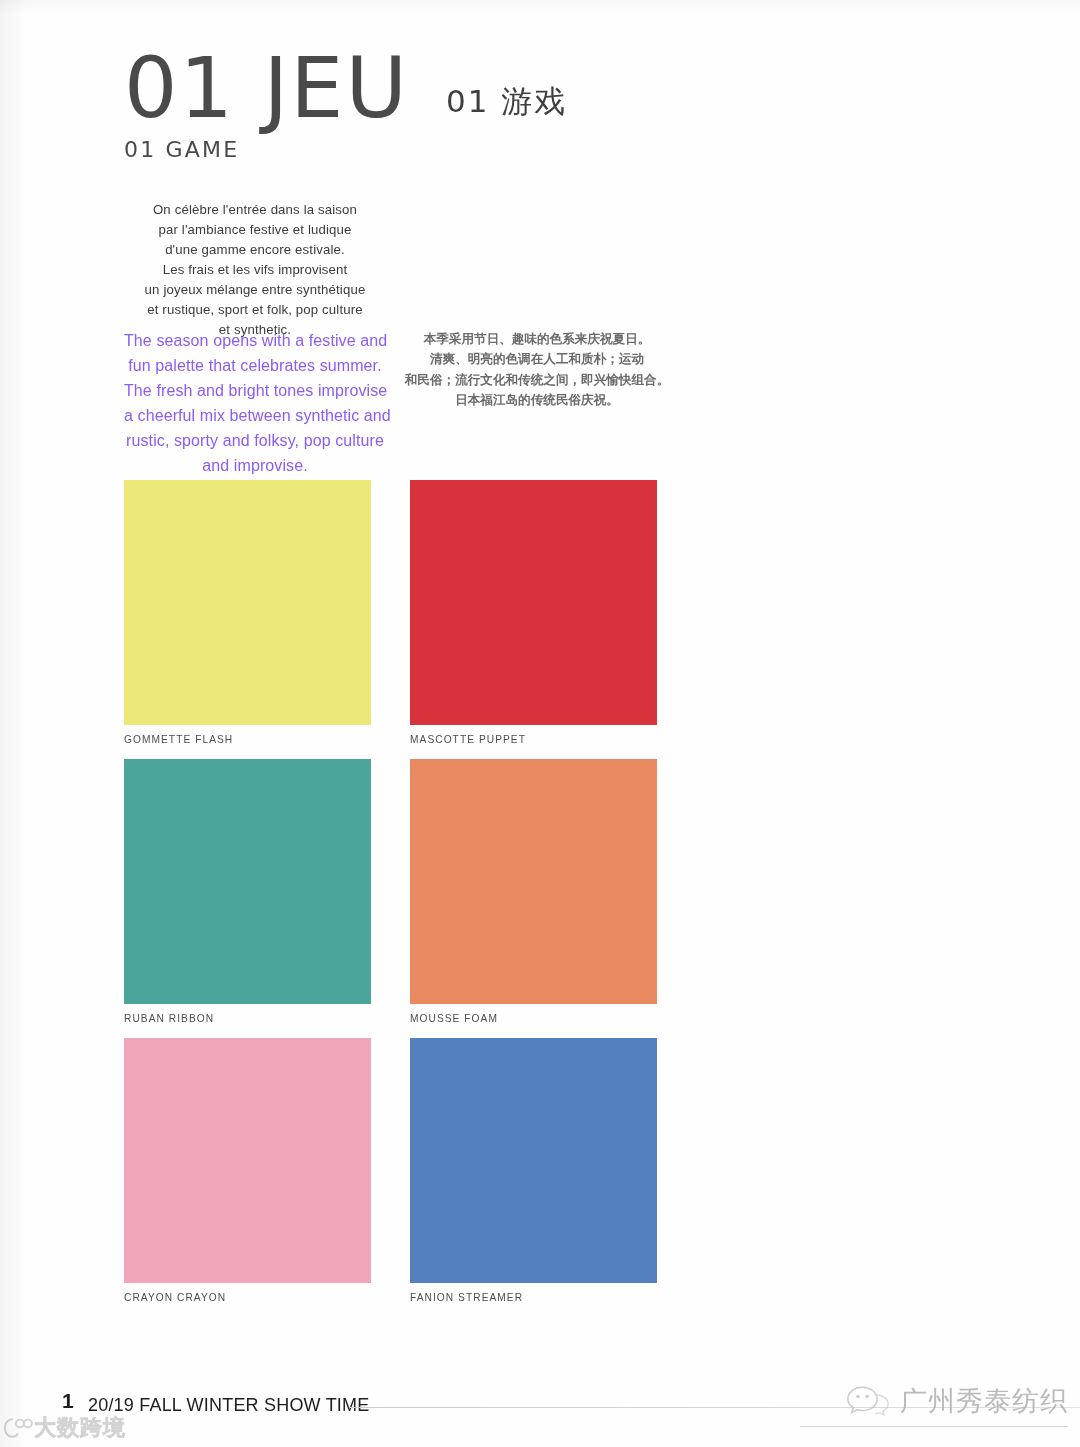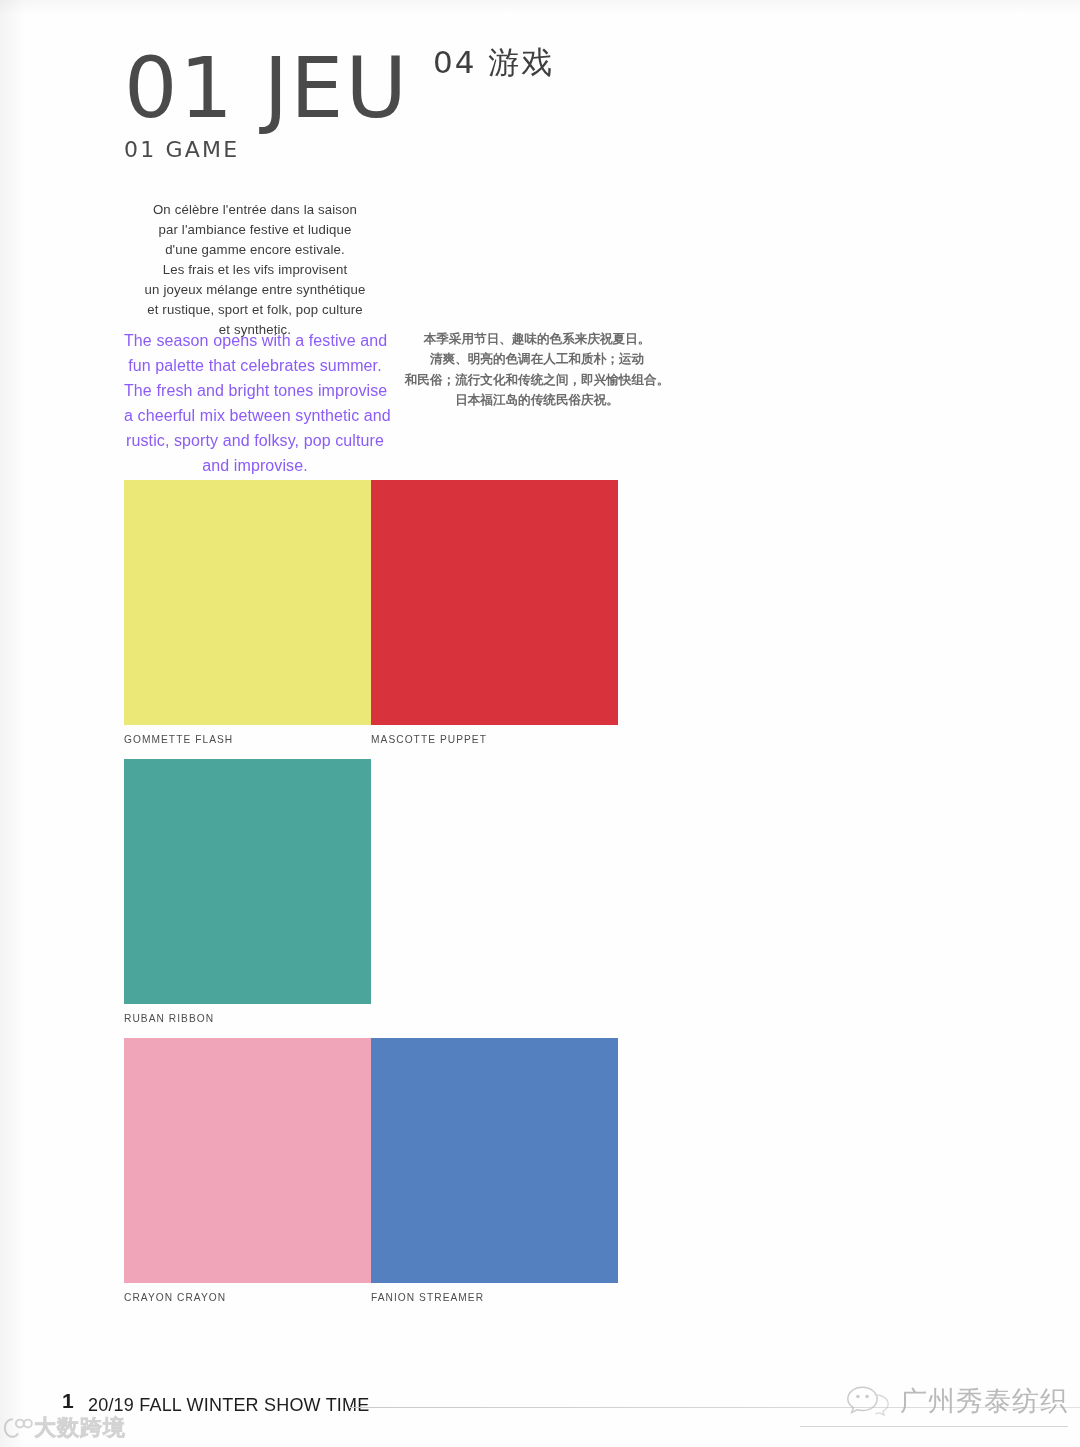--- a/index.html
+++ b/index.html
@@ -24,22 +24,22 @@
 
   
   .header {
     position: absolute;
     left: 124px;
     top: 48px;
     width: 600px;
   }
   .headline-row {
     display: flex;
-    align-items: flex-start;
-    gap: 24px;
+    align-items: flex-end;
+    gap: 37px;
   }
   .headline-fr {
     font-size: 84px;
     line-height: 0.96;
     font-weight: 400;
     letter-spacing: 2px;
     color: #4a4a4a;
     font-family: "DejaVu Sans", sans-serif;
   }
   .headline-cn {
@@ -94,20 +94,21 @@
 
   
   .swatch-grid {
     position: absolute;
     left: 124px;
     top: 480px;
     width: 542px;
   }
   .swatch-row {
     display: flex;
+    gap: 39px;
     margin-bottom: 11px;
   }
   .swatch-cell {
     width: 247px;
   }
   .swatch-chip {
     width: 247px;
     height: 245px;
     display: block;
   }
@@ -219,21 +220,21 @@
   }
 </style>
 </head>
 <body>
 
 <div class="page">
 
   <div class="header">
     <div class="headline-row">
       <div class="headline-fr">01 JEU</div>
-      <div class="headline-cn">04 游戏</div>
+      <div class="headline-cn">01 游戏</div>
     </div>
     <div class="headline-en">01 GAME</div>
   </div>
 
   <div class="copy-fr">
     <span class="copy-line">On célèbre l'entrée dans la saison</span>
     <span class="copy-line">par l'ambiance festive et ludique</span>
     <span class="copy-line">d'une gamme encore estivale.</span>
     <span class="copy-line">Les frais et les vifs improvisent</span>
     <span class="copy-line">un joyeux mélange entre synthétique</span>
@@ -267,20 +268,24 @@
       <div class="swatch-cell">
         <span class="swatch-chip" style="background-color: rgb(216, 50, 60);"></span>
         <div class="swatch-label">MASCOTTE PUPPET</div>
       </div>
     </div>
 
     <div class="swatch-row">
       <div class="swatch-cell">
         <span class="swatch-chip" style="background-color: rgb(76, 165, 155);"></span>
         <div class="swatch-label">RUBAN RIBBON</div>
+      </div>
+      <div class="swatch-cell">
+        <span class="swatch-chip" style="background-color: rgb(233, 138, 99);"></span>
+        <div class="swatch-label">MOUSSE FOAM</div>
       </div>
     </div>
 
     <div class="swatch-row">
       <div class="swatch-cell">
         <span class="swatch-chip" style="background-color: rgb(240, 166, 184);"></span>
         <div class="swatch-label">CRAYON CRAYON</div>
       </div>
       <div class="swatch-cell">
         <span class="swatch-chip" style="background-color: rgb(84, 128, 192);"></span>

